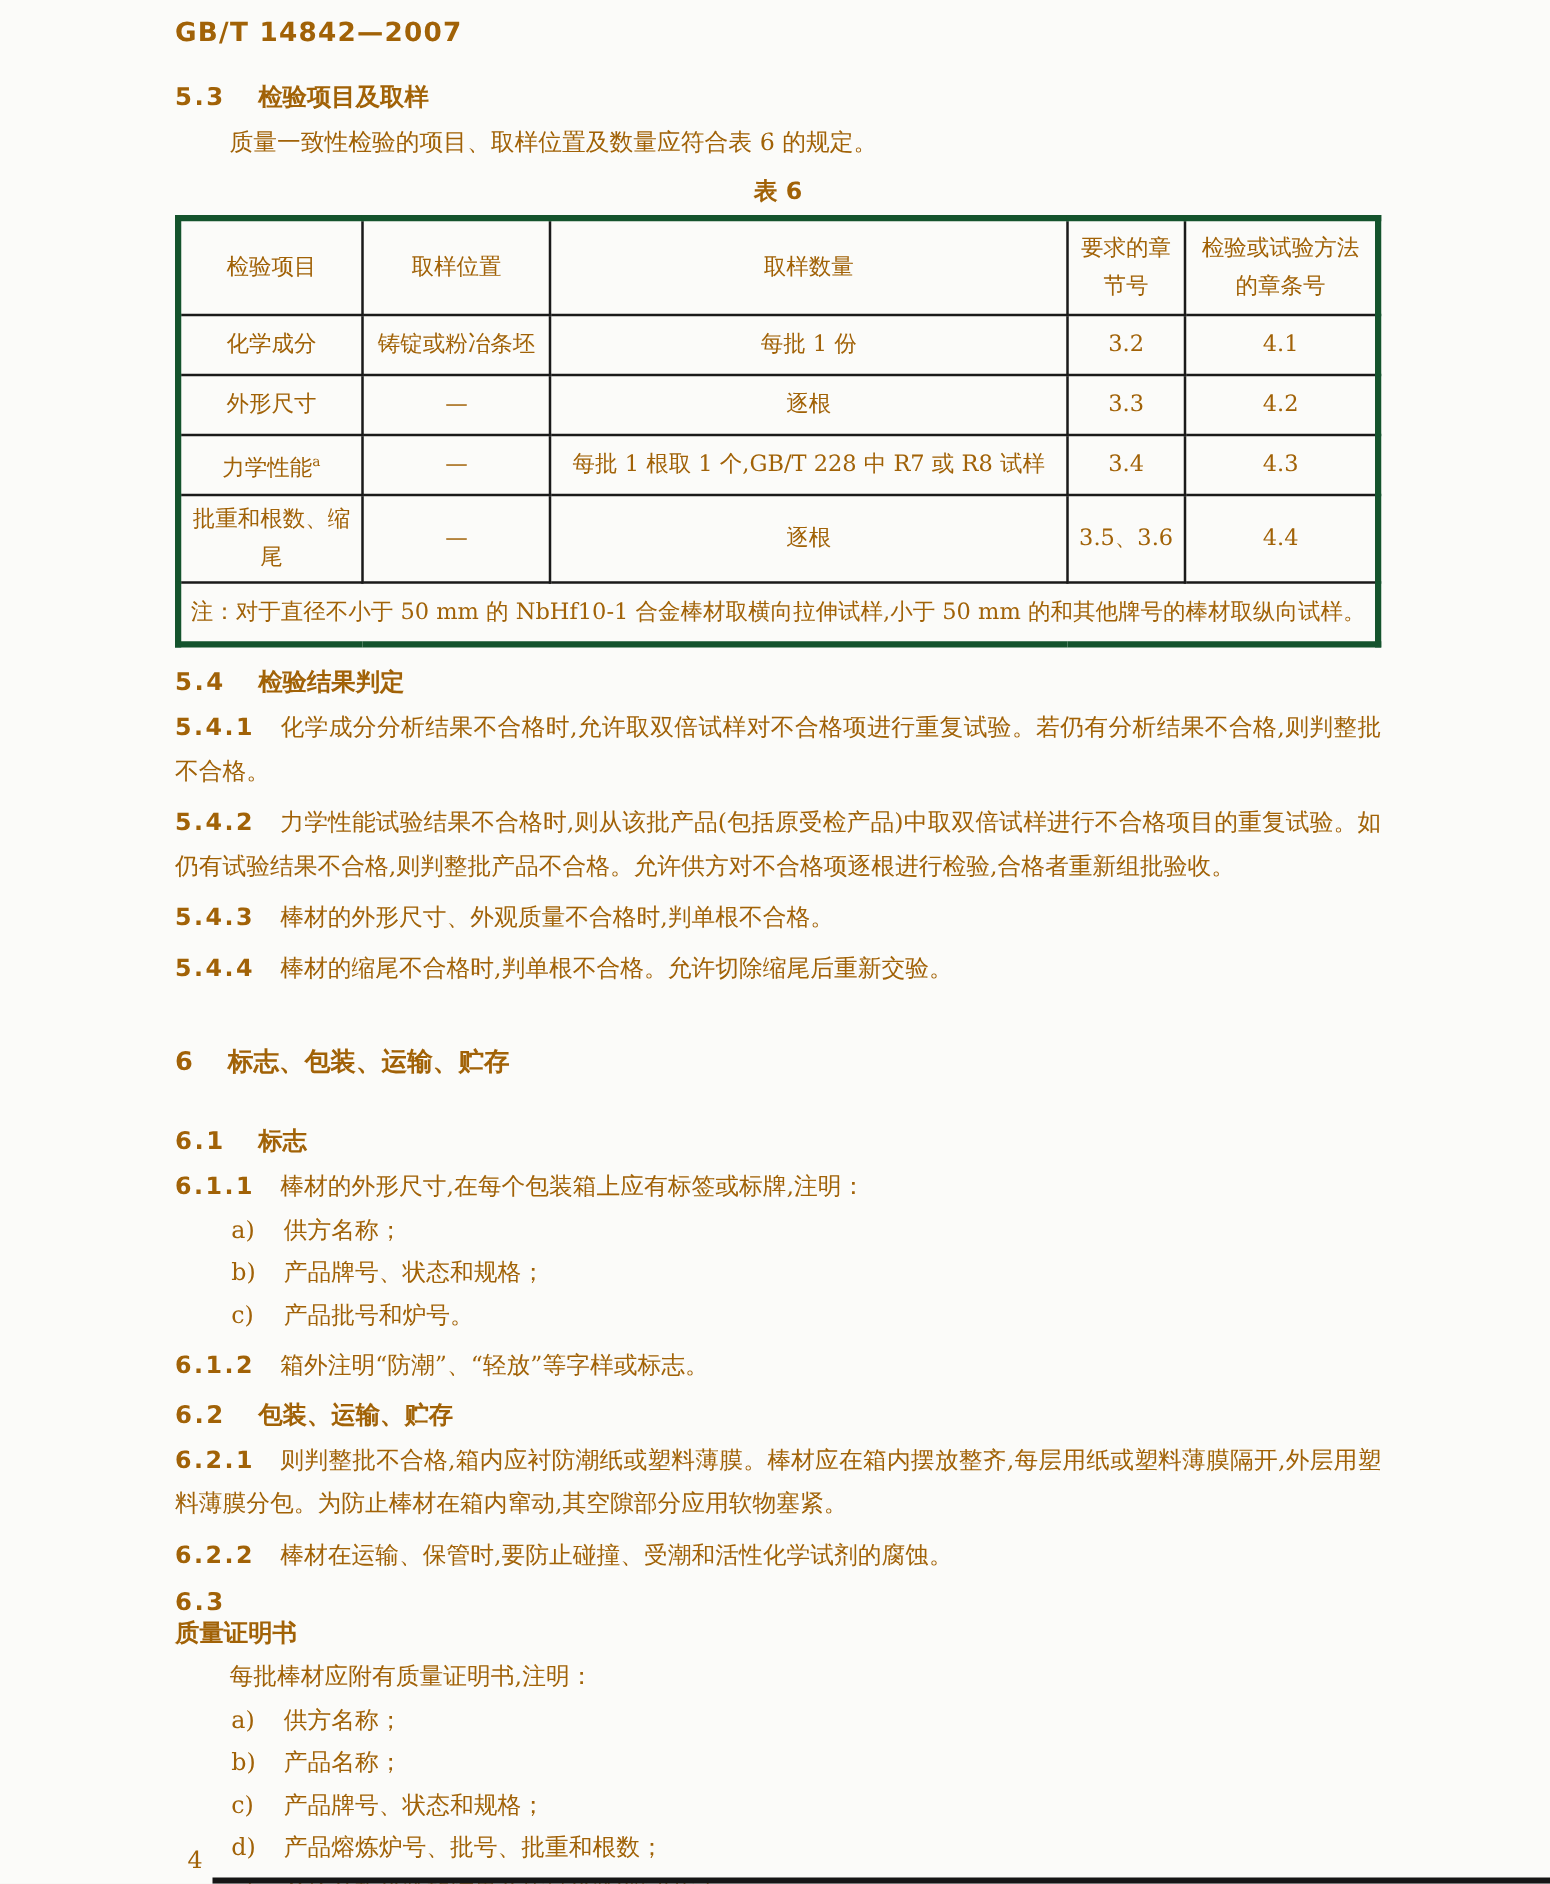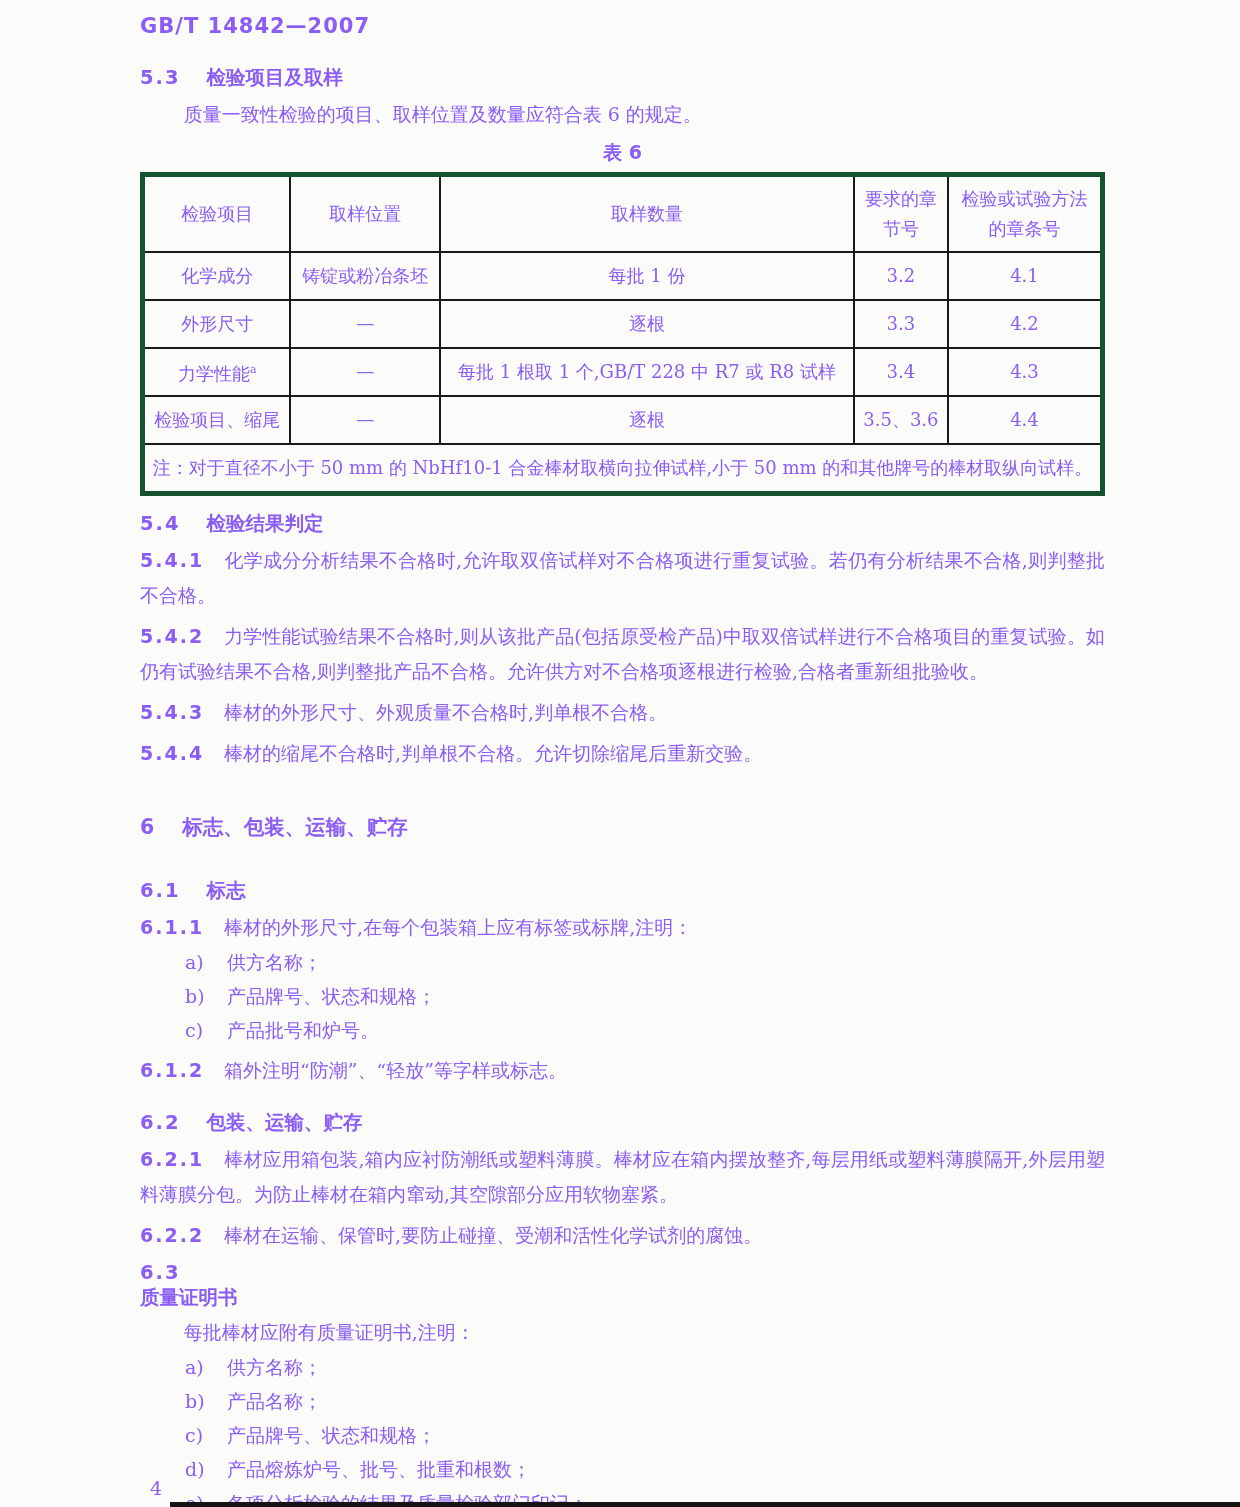--- a/index.html
+++ b/index.html
@@ -2,21 +2,21 @@
 <html lang="zh"><head>
 <meta charset="utf-8">
 <style>
   html,body{margin:0;padding:0;}
   body{background:#e8e8e6;}
   .page{
     position:relative;
     width:1240px;height:1507px;
     margin:0 auto;
     background:#fbfbf9;
-    color:#8b5cf6;
+    color:#a16207;
     font-family:"DejaVu Serif","Liberation Serif",serif;
     font-size:19px;
     overflow:hidden;
     box-sizing:border-box;
     padding:14px 135px 18px 140px;
   }
   .hdr{
     font-family:"DejaVu Sans","Liberation Sans",sans-serif;
     font-weight:bold;font-size:21px;letter-spacing:1px;
   }
@@ -124,21 +124,21 @@
         <td>4.2</td>
       </tr>
       <tr>
         <td><span>力学性能</span><sup>a</sup></td>
         <td>—</td>
         <td>每批 1 根取 1 个,GB/T 228 中 R7 或 R8 试样</td>
         <td>3.4</td>
         <td>4.3</td>
       </tr>
       <tr>
-        <td>检验项目、缩尾</td>
+        <td>批重和根数、缩尾</td>
         <td>—</td>
         <td>逐根</td>
         <td>3.5、3.6</td>
         <td>4.4</td>
       </tr>
       <tr>
         <td class="note-cell" colspan="5">
           <div class="note-inner">注：对于直径不小于 50 mm 的 NbHf10-1 合金棒材取横向拉伸试样,小于 50 mm 的和其他牌号的棒材取纵向试样。</div>
         </td>
       </tr>
@@ -180,27 +180,27 @@
   <div class="list">
     <div class="li"><span class="letter">a)</span><span>供方名称；</span></div>
     <div class="li"><span class="letter">b)</span><span>产品牌号、状态和规格；</span></div>
     <div class="li"><span class="letter">c)</span><span>产品批号和炉号。</span></div>
   </div>
 
   <div class="clause">
     <span class="cnum">6.1.2</span><span>箱外注明“防潮”、“轻放”等字样或标志。</span>
   </div>
 
-  <div class="h-sec" style="margin-top:21px;">
+  <div class="h-sec" style="margin-top:8px;">
     <span class="num">6.2</span>
     <span>包装、运输、贮存</span>
   </div>
 
   <div class="clause">
-    <span class="cnum">6.2.1</span><span>棒材应用箱包装,箱内应衬防潮纸或塑料薄膜。棒材应在箱内摆放整齐,每层用纸或塑料薄膜隔开,外层用塑料薄膜分包。为防止棒材在箱内窜动,其空隙部分应用软物塞紧。</span>
+    <span class="cnum">6.2.1</span><span>则判整批不合格,箱内应衬防潮纸或塑料薄膜。棒材应在箱内摆放整齐,每层用纸或塑料薄膜隔开,外层用塑料薄膜分包。为防止棒材在箱内窜动,其空隙部分应用软物塞紧。</span>
   </div>
   <div class="clause">
     <span class="cnum">6.2.2</span><span>棒材在运输、保管时,要防止碰撞、受潮和活性化学试剂的腐蚀。</span>
   </div>
 
   <div class="h-sec" style="margin-top:8px;flex-direction:column;">
     <span class="num">6.3</span>
     <span>质量证明书</span>
   </div>
 

